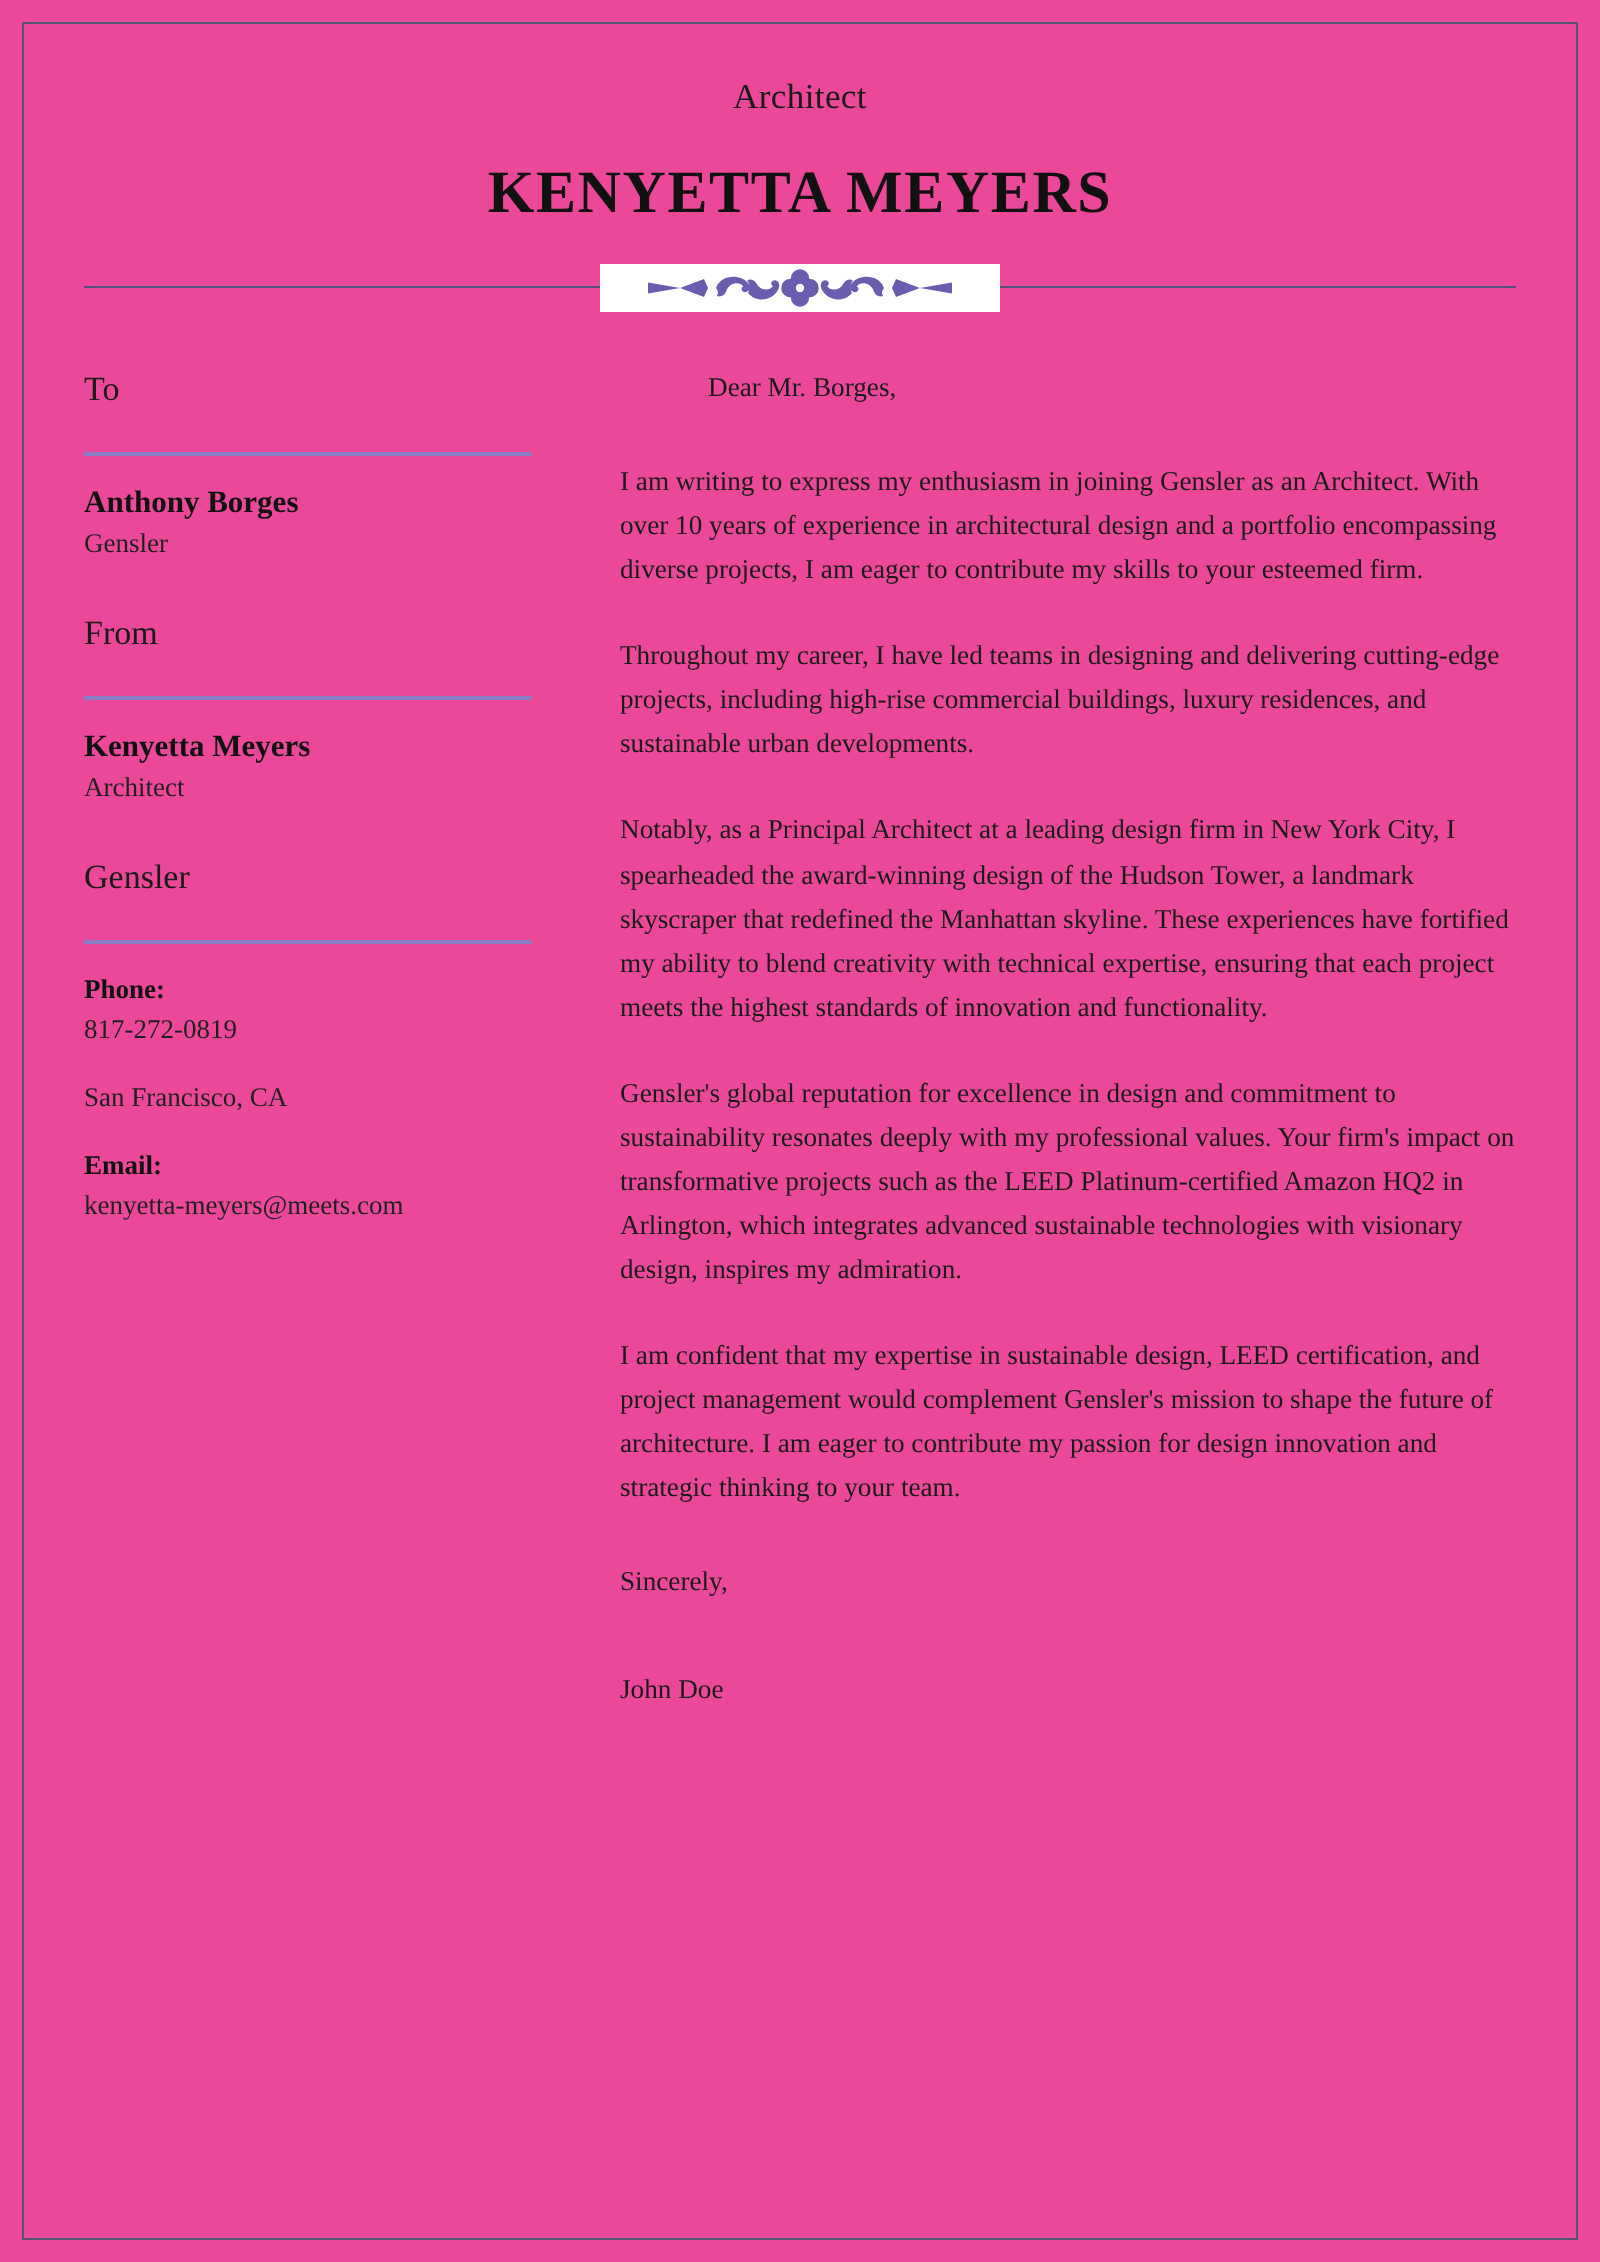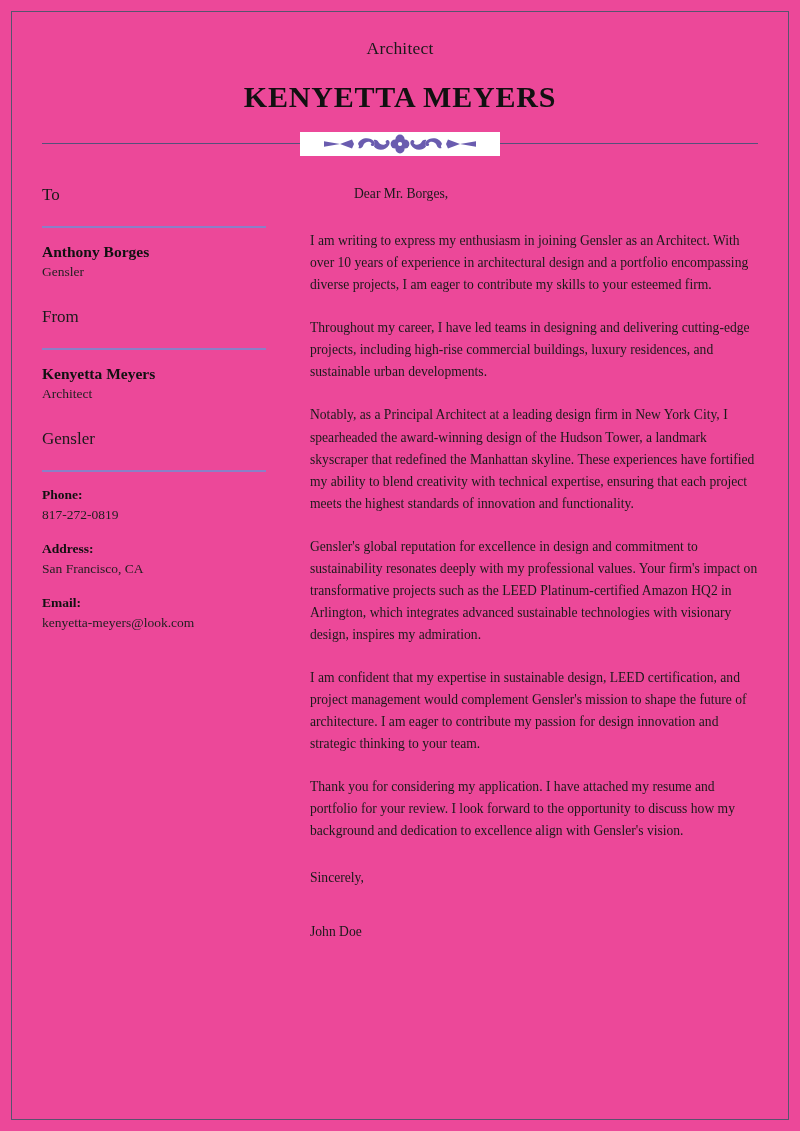--- a/index.html
+++ b/index.html
@@ -238,41 +238,39 @@
         <div class="side-section gap-top">
           <div class="side-heading">Gensler</div>
           <div class="side-rule"></div>
 
           <div class="detail-block">
             <div class="detail-label">Phone:</div>
             <div class="detail-value">817-272-0819</div>
           </div>
 
           <div class="detail-block">
-            <div class="detail-label">Address:</div>
             <div class="detail-value">San Francisco, CA</div>
           </div>
 
           <div class="detail-block">
             <div class="detail-label">Email:</div>
-            <div class="detail-value">kenyetta-meyers@look.com</div>
+            <div class="detail-value">kenyetta-meyers@meets.com</div>
           </div>
         </div>
 
       </div>
 
       <div class="letter">
         <div class="salutation">Dear Mr. Borges,</div>
 
         <div class="para">I am writing to express my enthusiasm in joining Gensler as an Architect. With over 10 years of experience in architectural design and a portfolio encompassing diverse projects, I am eager to contribute my skills to your esteemed firm.</div>
         <div class="para">Throughout my career, I have led teams in designing and delivering cutting-edge projects, including high-rise commercial buildings, luxury residences, and sustainable urban developments.</div>
         <div class="para">Notably, as a Principal Architect at a leading design firm in New York City, I spearheaded the award-winning design of the Hudson Tower, a landmark skyscraper that redefined the Manhattan skyline. These experiences have fortified my ability to blend creativity with technical expertise, ensuring that each project meets the highest standards of innovation and functionality.</div>
         <div class="para">Gensler's global reputation for excellence in design and commitment to sustainability resonates deeply with my professional values. Your firm's impact on transformative projects such as the LEED Platinum-certified Amazon HQ2 in Arlington, which integrates advanced sustainable technologies with visionary design, inspires my admiration.</div>
         <div class="para">I am confident that my expertise in sustainable design, LEED certification, and project management would complement Gensler's mission to shape the future of architecture. I am eager to contribute my passion for design innovation and strategic thinking to your team.</div>
-        <div class="para">Thank you for considering my application. I have attached my resume and portfolio for your review. I look forward to the opportunity to discuss how my background and dedication to excellence align with Gensler's vision.</div>
 
         <div class="closing">Sincerely,</div>
         <div class="signature">John Doe</div>
       </div>
 
     </div>
   </div>
 </div>
 
 </body></html>

